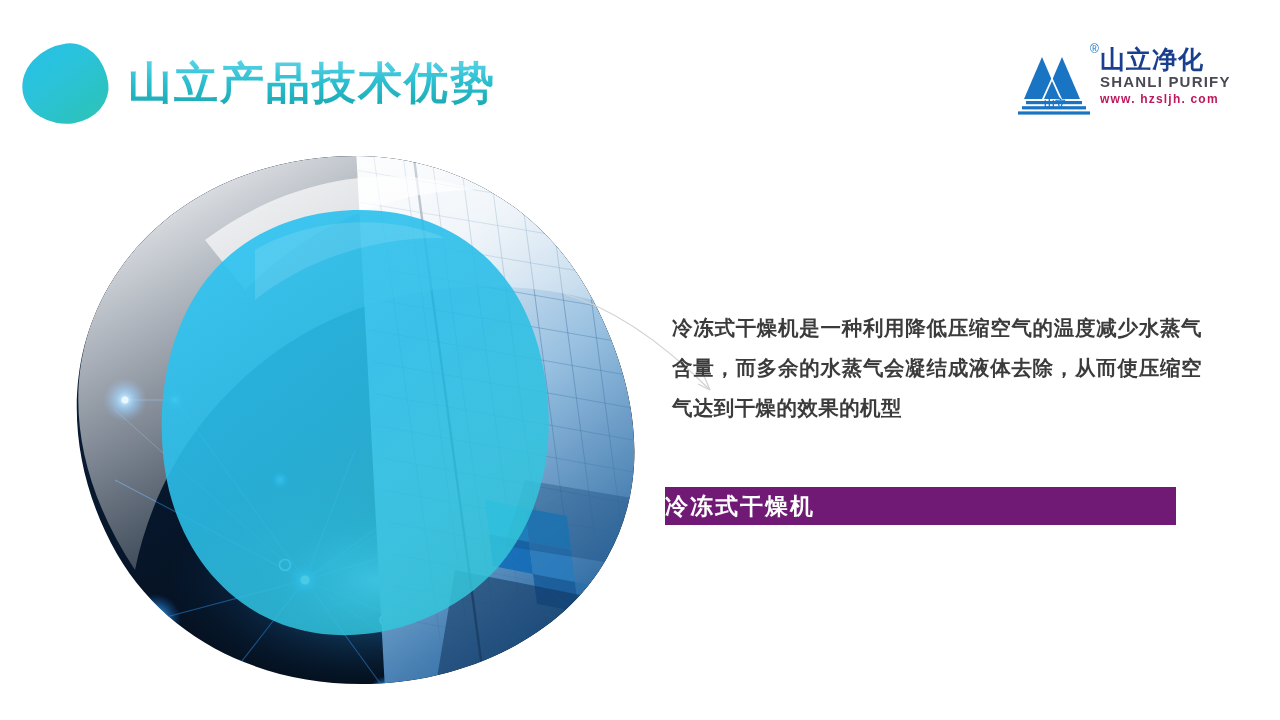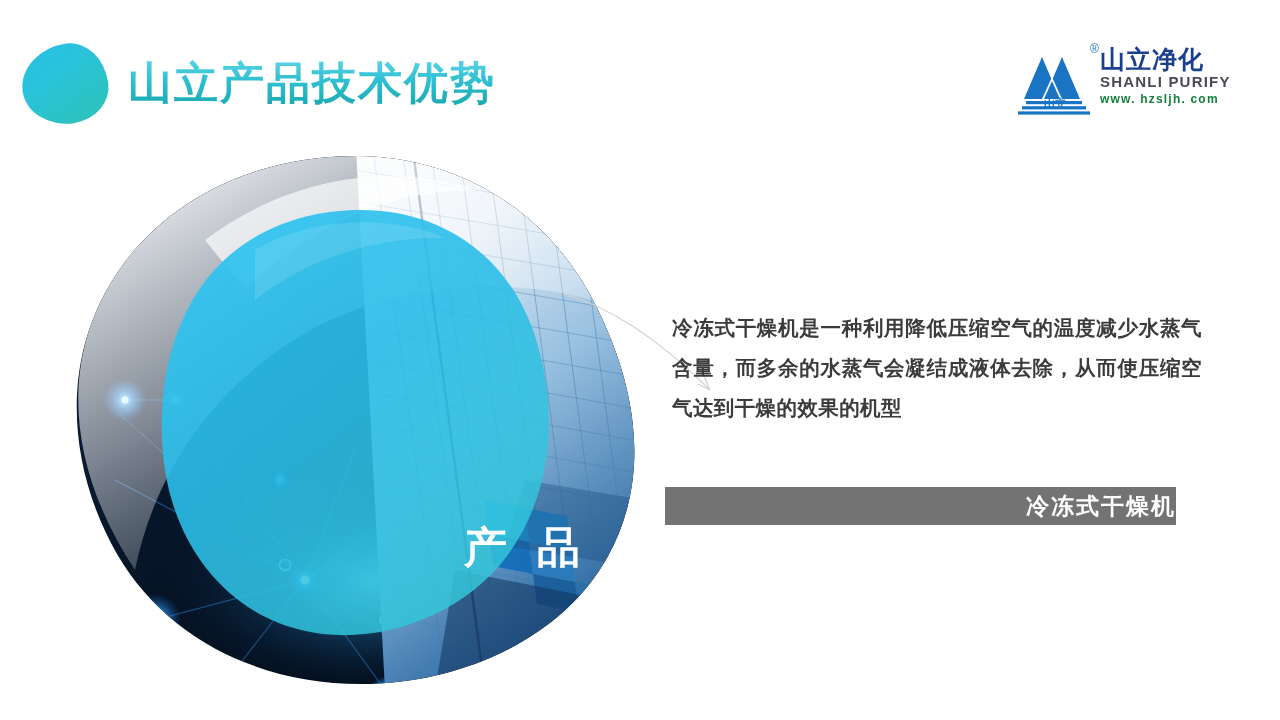--- a/index.html
+++ b/index.html
@@ -107,21 +107,21 @@
     line-height: 18px;
     font-weight: 700;
     color: #4a4a55;
     letter-spacing: 1.2px;
     white-space: nowrap;
   }
   .logo-url {
     font-size: 12px;
     line-height: 16px;
     font-weight: 700;
-    color: #15803d;
+    color: #be185d;
     letter-spacing: 1.2px;
     white-space: nowrap;
   }
 
   
   .graphic {
     position: absolute;
     left: 55px;
     top: 150px;
     width: 600px;
@@ -141,24 +141,24 @@
     text-align: justify;
     font-weight: bold;
   }
 
   .banner {
     position: absolute;
     left: 665px;
     top: 487px;
     width: 511px;
     height: 38px;
-    background: #737373;
+    background: #701a75;
     display: flex;
     align-items: center;
-    justify-content: flex-end;
+    justify-content: flex-start;
   }
   .banner-label {
     color: #ffffff;
     font-size: 23px;
     font-weight: 700;
     letter-spacing: 2px;
     line-height: 26px;
   }
 
   .connector {
@@ -397,21 +397,20 @@
                  C406,468 318,498 246,480
                  C172,462 122,398 110,320
                  C98,240 118,152 176,104
                  C212,74 258,60 305,60 Z" fill="url(#cyanGrad)"></path>
 
         <path d="M200,100 C250,70 330,62 390,88 C320,86 250,110 200,150 Z" fill="#ffffff" opacity="0.12"></path>
       </g>
     </svg>
 
     <div class="blob-text">
-      <div class="blob-text-cn">产 品</div>
     </div>
   </div>
 
   <svg class="connector" viewBox="0 0 200 130">
     <path d="M4,14 C60,30 110,70 150,110" stroke="#d2d2d2" stroke-width="1.3" fill="none"></path>
     <path d="M150,110 L138,104 M150,110 L144,96" stroke="#d2d2d2" stroke-width="1.3" fill="none"></path>
   </svg>
 
   <div class="description">冷冻式干燥机是一种利用降低压缩空气的温度减少水蒸气含量，而多余的水蒸气会凝结成液体去除，从而使压缩空气达到干燥的效果的机型</div>
 

